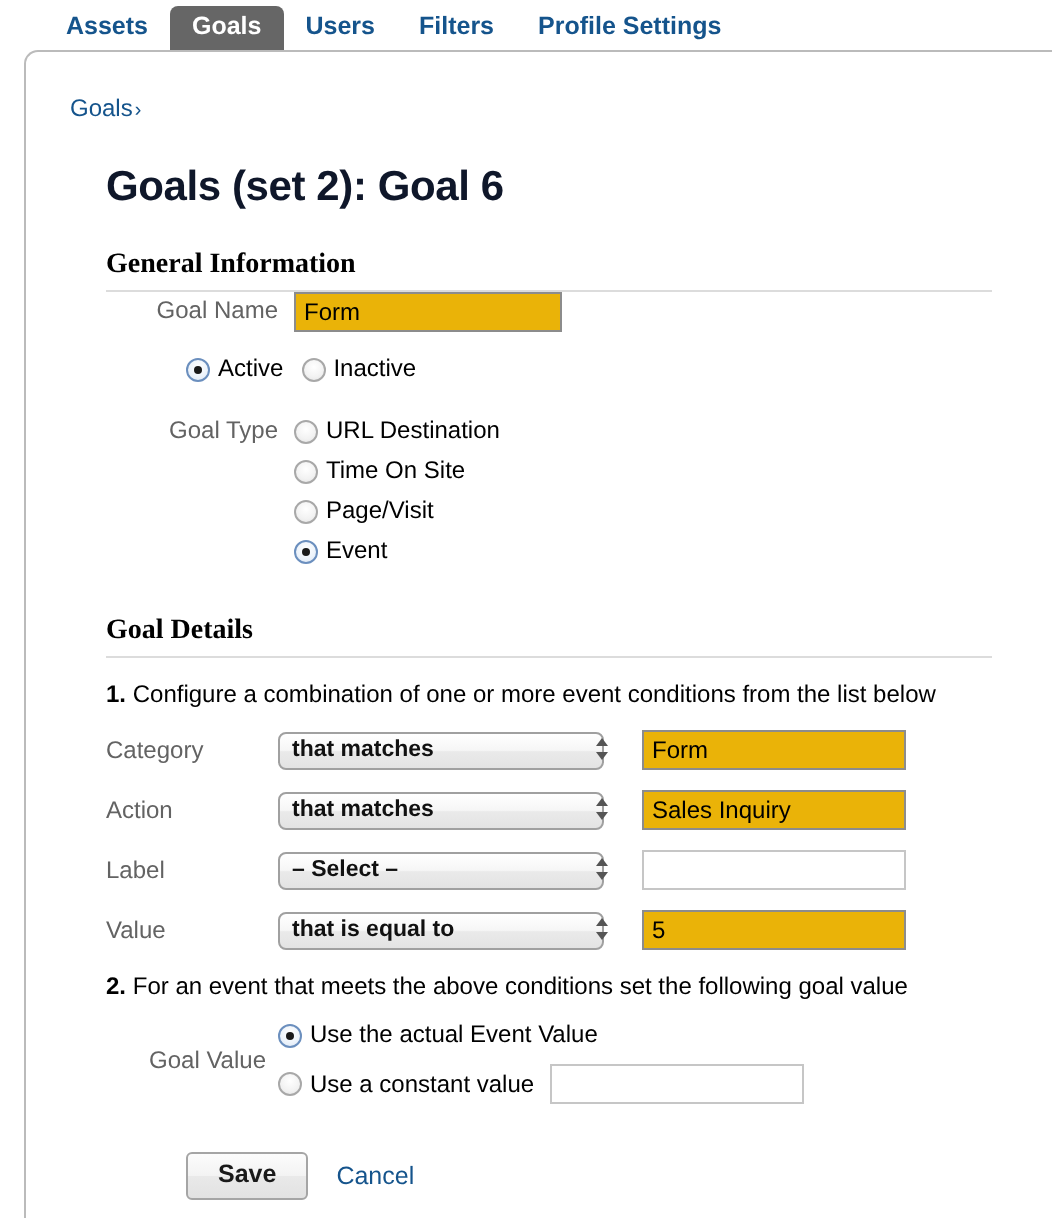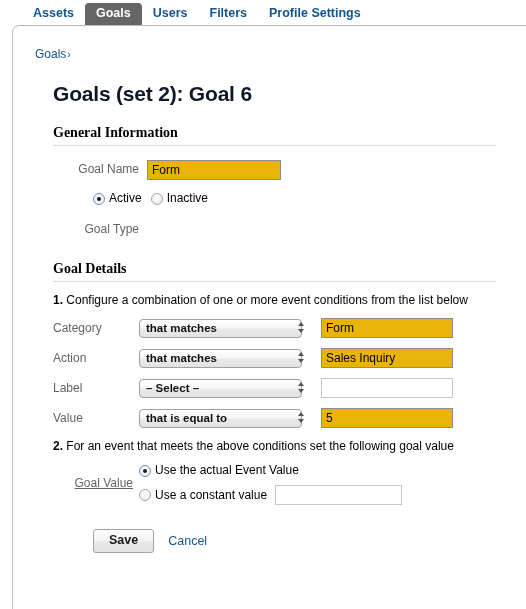--- a/index.html
+++ b/index.html
@@ -78,21 +78,21 @@
     margin: 19px 0 0 0;
     padding-bottom: 4px;
     border-bottom: 1px solid #dcdcdc;
     font-family: Liberation Serif, serif;
   }
 
   
   .frow {
     display: flex;
     align-items: flex-start;
-    margin-top: 14px;
+    margin-top: 0;
   }
   .flabel {
     width: 86px;
     text-align: right;
     color: #636363;
     font-size: 12px;
     line-height: 19px;
     padding-right: 8px;
     flex: none;
   }
@@ -226,21 +226,20 @@
     align-items: center;
     margin-top: 7px;
   }
   .goalvaluelabel {
     width: 80px;
     text-align: right;
     color: #636363;
     font-size: 12px;
     padding-right: 6px;
     flex: none;
-    text-decoration: underline;
   }
   .gvstack { flex: 1 1 auto; }
   .gvstack .radioline { margin-bottom: 5px; }
   .gvstack .radioline:last-child { margin-bottom: 0; }
   .gv-text { margin-right: 8px; }
 
   
   .footer {
     display: flex;
     align-items: center;
@@ -299,20 +298,38 @@
     <div class="radioline activeline">
       <span class="radio on"></span>
       <span>Active</span>
       <span class="radio-gap"></span>
       <span class="radio"></span>
       <span>Inactive</span>
     </div>
 
     <div class="frow" style="margin-top:12px;">
       <div class="flabel">Goal Type</div>
+      <div class="fcontrol radiostack">
+        <div class="radioline">
+          <span class="radio"></span>
+          <span>URL Destination</span>
+        </div>
+        <div class="radioline">
+          <span class="radio"></span>
+          <span>Time On Site</span>
+        </div>
+        <div class="radioline">
+          <span class="radio"></span>
+          <span>Page/Visit</span>
+        </div>
+        <div class="radioline">
+          <span class="radio on"></span>
+          <span>Event</span>
+        </div>
+      </div>
     </div>
 
     <div class="section-head" style="margin-top:22px;">Goal Details</div>
 
     <div class="stepline">
       <b>1.</b>
       <span>Configure a combination of one or more event conditions from the list below</span>
     </div>
 
     <div class="condrow">

